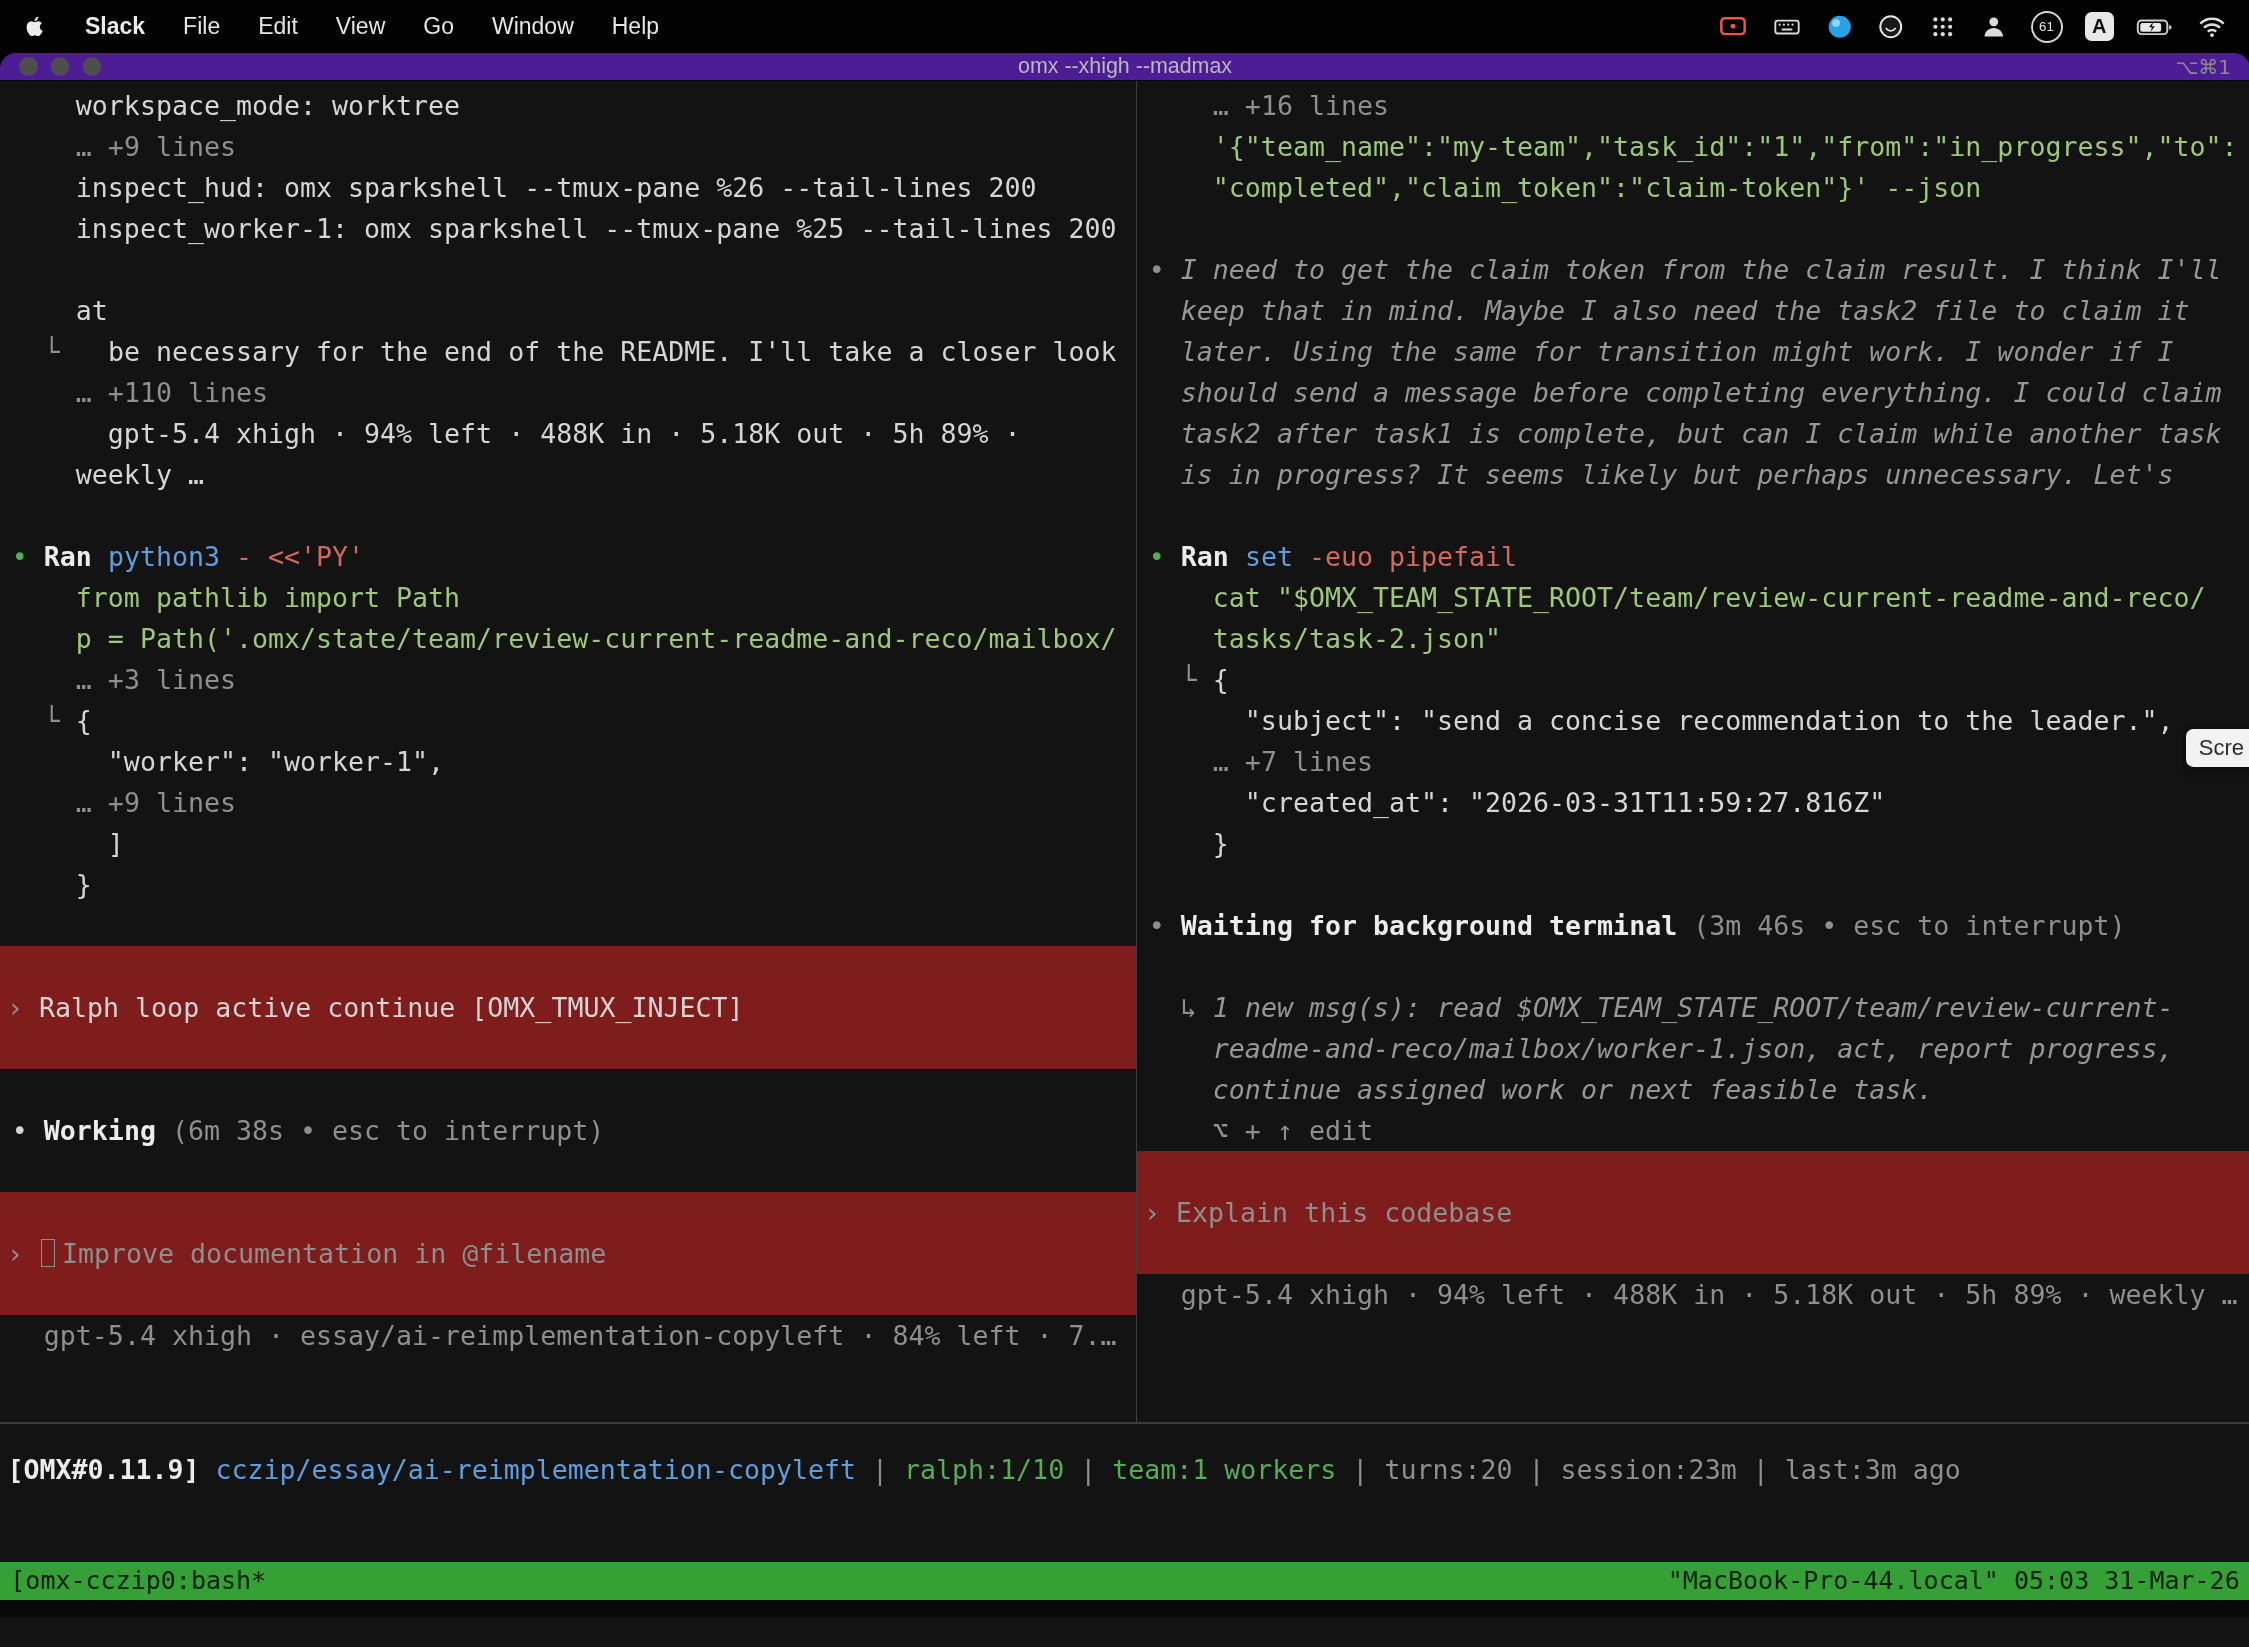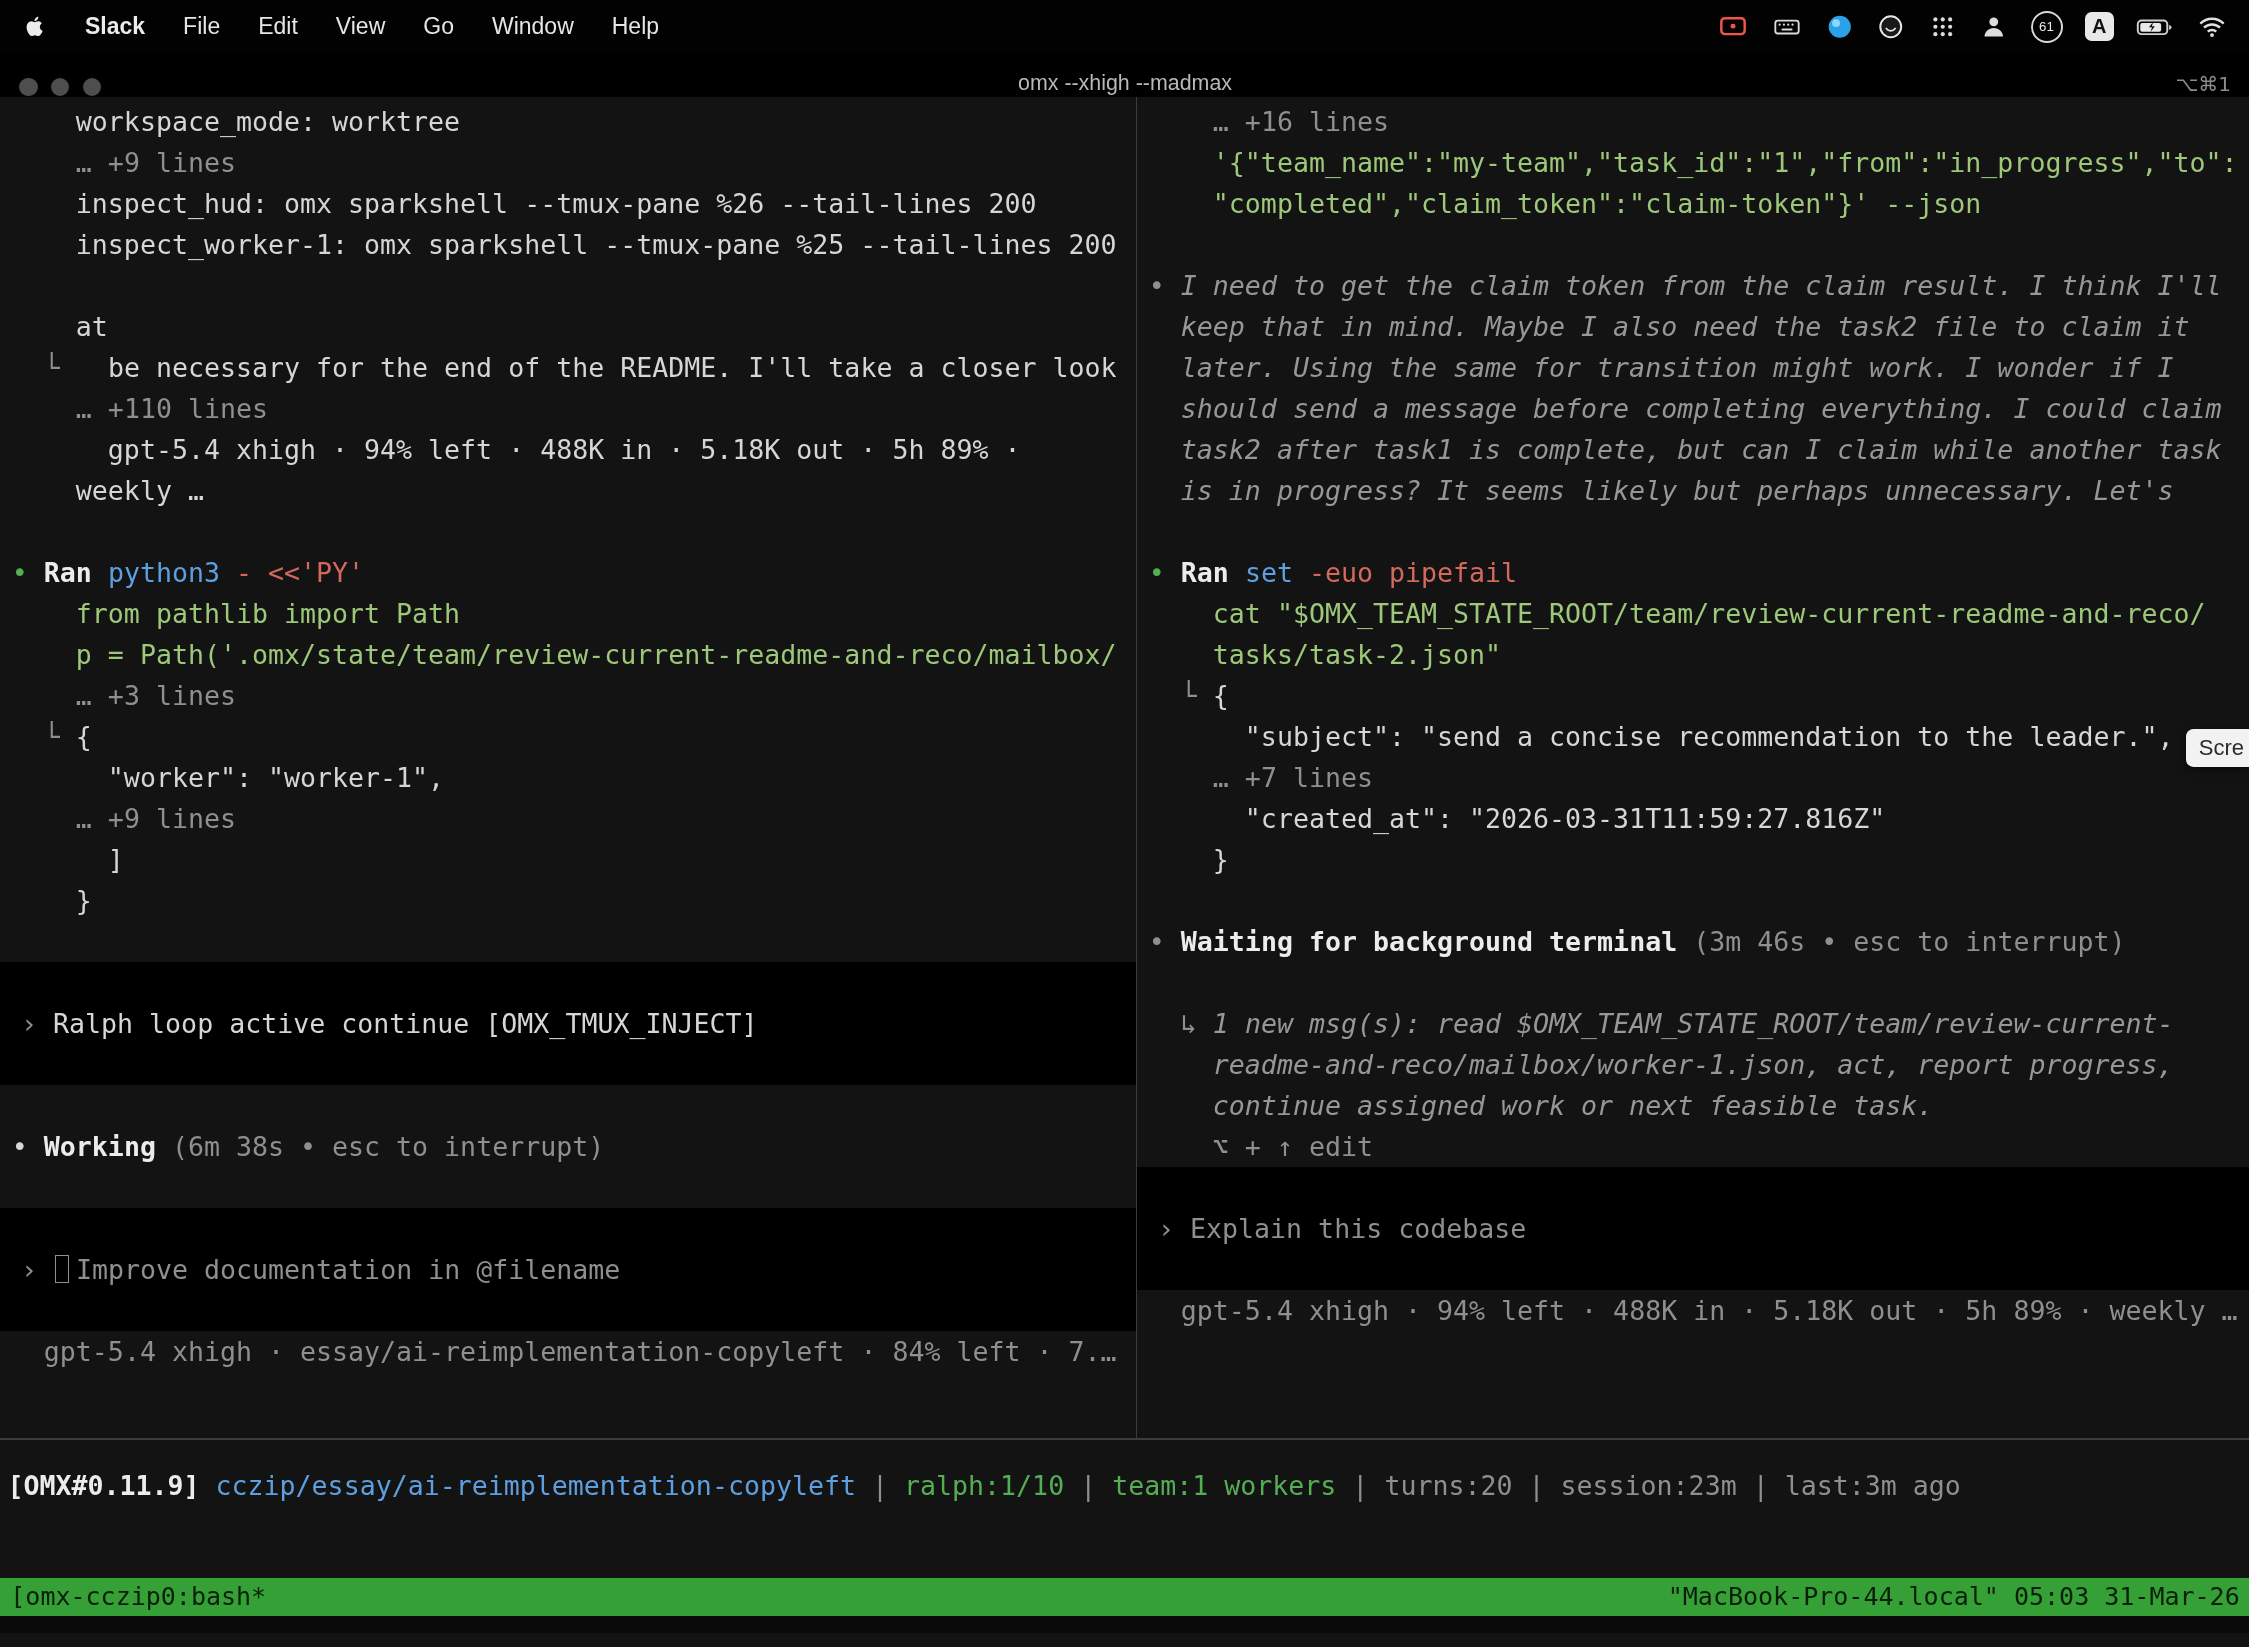--- a/index.html
+++ b/index.html
@@ -19,37 +19,37 @@
                   display:flex; align-items:center; justify-content:center; }
   .gauge-circle i { font-style:normal; font-size:13.3px; color:#eaeaea; font-family:"Liberation Sans", sans-serif; }
   .a-square { width:29.5px; height:29.5px; background:#e8e8e8; border-radius:6.6px;
               display:flex; align-items:center; justify-content:center; }
   .a-square i { font-style:normal; font-weight:bold; font-size:20px; color:#111;
                 font-family:"Liberation Sans", sans-serif; }
 
   
   .window { position:absolute; top:53px; left:0; right:0; bottom:0; background:#131313;
             border-radius:16px 16px 0 0; overflow:hidden; display:flex; flex-direction:column; }
-  .titlebar { height:44px; background:#000000; border-bottom:0.7px solid #000;
-              display:flex; align-items:flex-end; position:relative; flex:0 0 auto; }
+  .titlebar { height:28px; background:#4c1d95; border-bottom:0.7px solid #000;
+              display:flex; align-items:center; position:relative; flex:0 0 auto; }
   .traffic { display:flex; gap:13.3px; padding-left:19px; }
   .traffic span { width:18.5px; height:18.5px; border-radius:50%; background:#4e4e4e; }
   .title { position:absolute; left:50%; transform:translateX(-50%); color:#b9b9b9;
            font-size:21.4px; font-family:"Liberation Sans", sans-serif; }
   .shortcut { margin-left:auto; color:#8b8b8b; font-size:20px; padding-right:19px;
               font-family:"DejaVu Sans", sans-serif; }
 
   .panes { display:flex; height:1341px; flex:0 0 auto; }
   .pane { font-size:26.6px; line-height:41px; color:#d6d6d6; overflow:hidden;
           padding:4.4px 0 0 11.8px; }
   .pane.left  { width:1136px; flex:0 0 auto; }
   .pane.right { flex:1; border-left:1.5px solid #3c3c3c; }
 
   .tline { height:41px; white-space:pre; }
-  .tline.band { background:#000000; margin-left:-11.8px; padding-left:21px; }
+  .tline.band { background:#7f1d1d; margin-left:-11.8px; padding-left:7px; }
 
   .fg        { color:#d6d6d6; }
   .dim       { color:#8f8f8f; }
   .green     { color:#54ae54; }
   .code      { color:#9dc879; }
   .blue      { color:#5e9fe0; }
   .red       { color:#d3685c; }
   .boldwhite { color:#ececec; font-weight:bold; }
   .think     { color:#979797; font-style:italic; }
 

